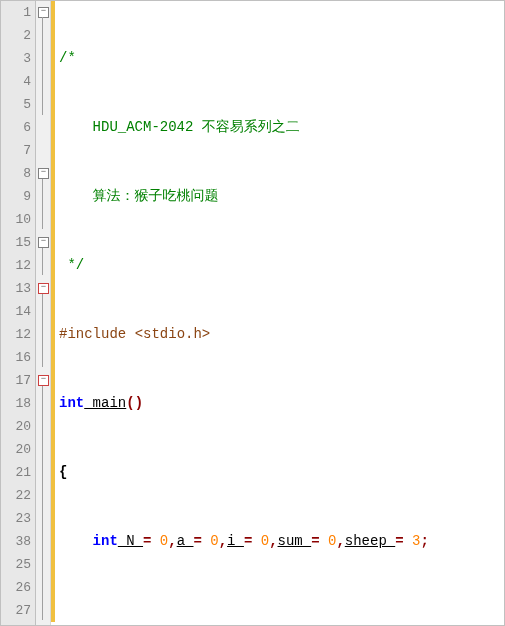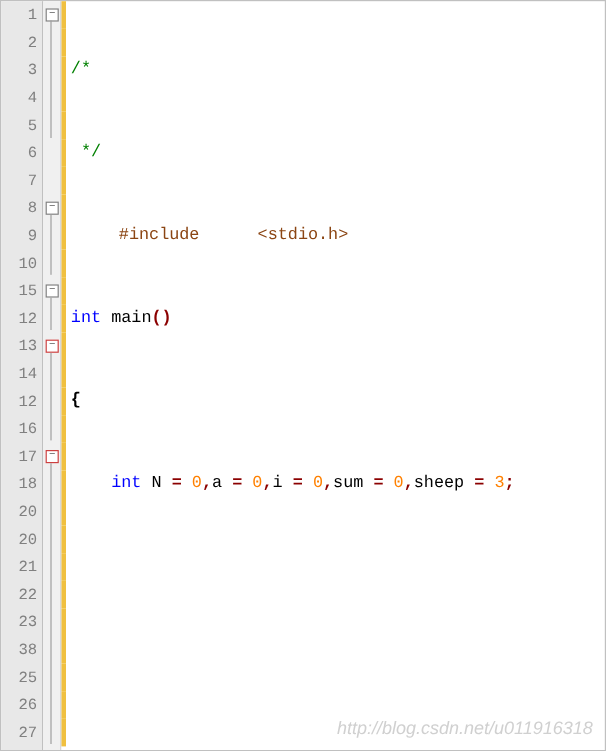--- a/index.html
+++ b/index.html
@@ -68,25 +68,25 @@
     flex: 1;
     line-height: 23px;
     white-space: pre;
     position: relative;
   }
   .row {
     height: 23px;
     padding-left: 4px;
   }
   .c-comment { color: #008000; }
-  .c-pre { color: #8b4513; margin-left: 40px; }
-  .c-kw { color: #0000ff; font-weight: normal; text-align: center; }
+  .c-pre { color: #8b4513; }
+  .c-kw { color: #0000ff; font-weight: bold; text-align: center; }
   .c-num { color: #ff8000; }
   .c-op { color: #8b0000; font-weight: bold; }
-  .c-id { color: #000; }
+  .c-id { color: #000; text-decoration: underline; }
   .c-paren { color: #8b0000; font-weight: bold; }
   .c-brace { color: #000; font-weight: bold; }
   .watermark {
     position: absolute;
     right: 10px;
     bottom: 6px;
     color: #d0d0d0;
     font-family: Arial, sans-serif;
     font-size: 15px;
     font-style: italic;
@@ -165,20 +165,22 @@
       <div class="change-mark"></div>
       <div class="change-mark"></div>
       <div class="change-mark"></div>
       <div class="change-mark"></div>
       <div class="change-mark"></div>
       <div class="change-mark"></div>
     </div>
 
   <div class="code">
     <div class="row"><span class="c-comment">/*</span></div>
+    <div class="row"><span class="c-comment">    HDU_ACM-2042 不容易系列之二</span></div>
+    <div class="row"><span class="c-comment">    算法：猴子吃桃问题</span></div>
     <div class="row"><span class="c-comment"> */</span></div>
     <div class="row"><span class="c-pre">#include </span><span class="c-pre">&lt;stdio.h&gt;</span></div>
     <div class="row"><span class="c-kw">int</span><span class="c-id"> main</span><span class="c-paren">(</span><span class="c-paren">)</span></div>
     <div class="row"><span class="c-brace">{</span></div>
     <div class="row">    <span class="c-kw">int</span><span class="c-id"> N </span><span class="c-op">=</span> <span class="c-num">0</span><span class="c-op">,</span><span class="c-id">a </span><span class="c-op">=</span> <span class="c-num">0</span><span class="c-op">,</span><span class="c-id">i </span><span class="c-op">=</span> <span class="c-num">0</span><span class="c-op">,</span><span class="c-id">sum </span><span class="c-op">=</span> <span class="c-num">0</span><span class="c-op">,</span><span class="c-id">sheep </span><span class="c-op">=</span> <span class="c-num">3</span><span class="c-op">;</span></div>
     
     
     
     
     
@@ -188,15 +190,14 @@
     
     
     
     
     
     
     
     
     
     
-    <div class="watermark">http://blog.csdn.net/u011916318</div>
   </div>
 </div>
 
 </body></html>

